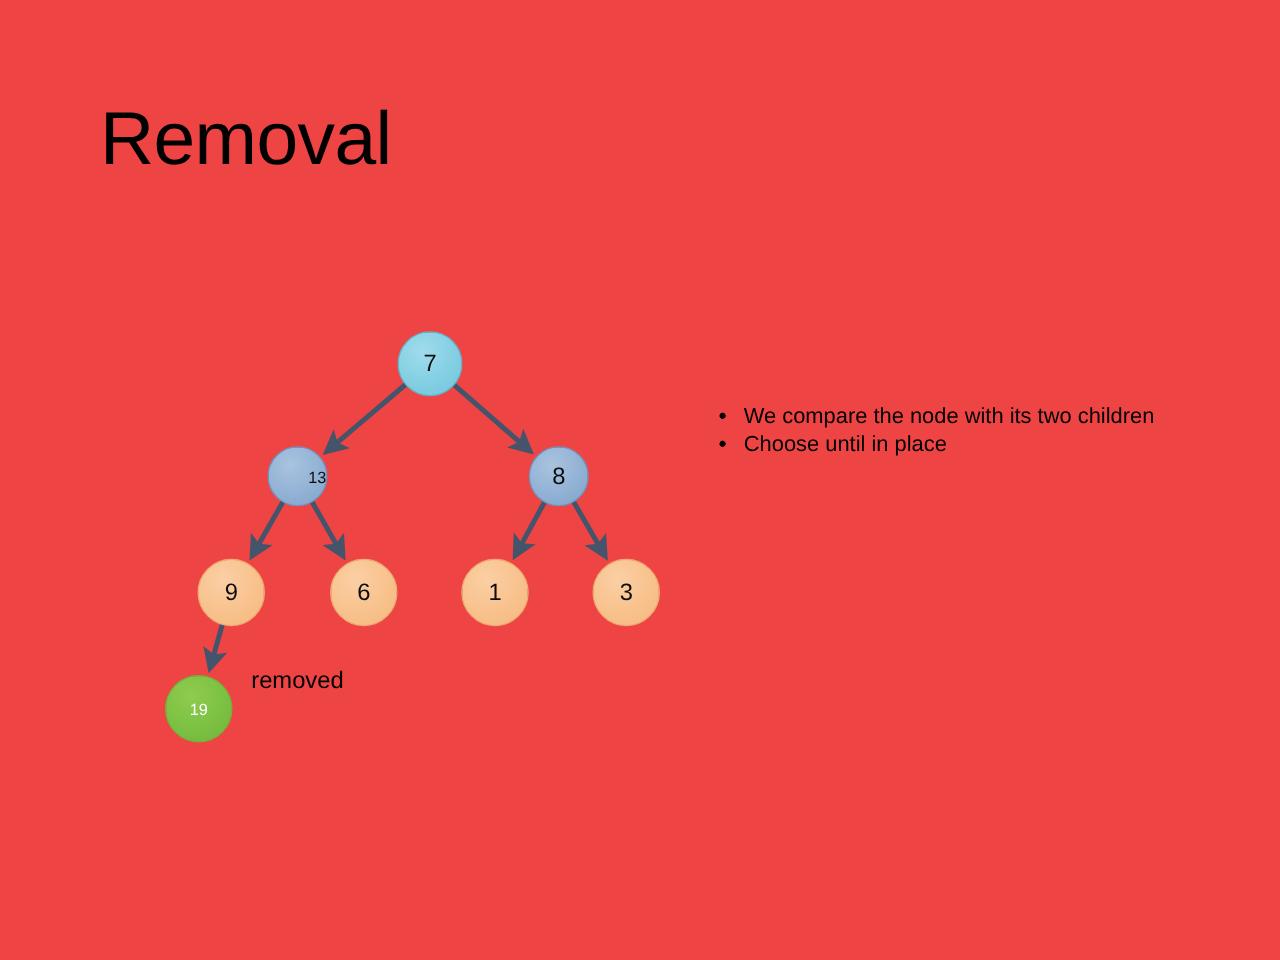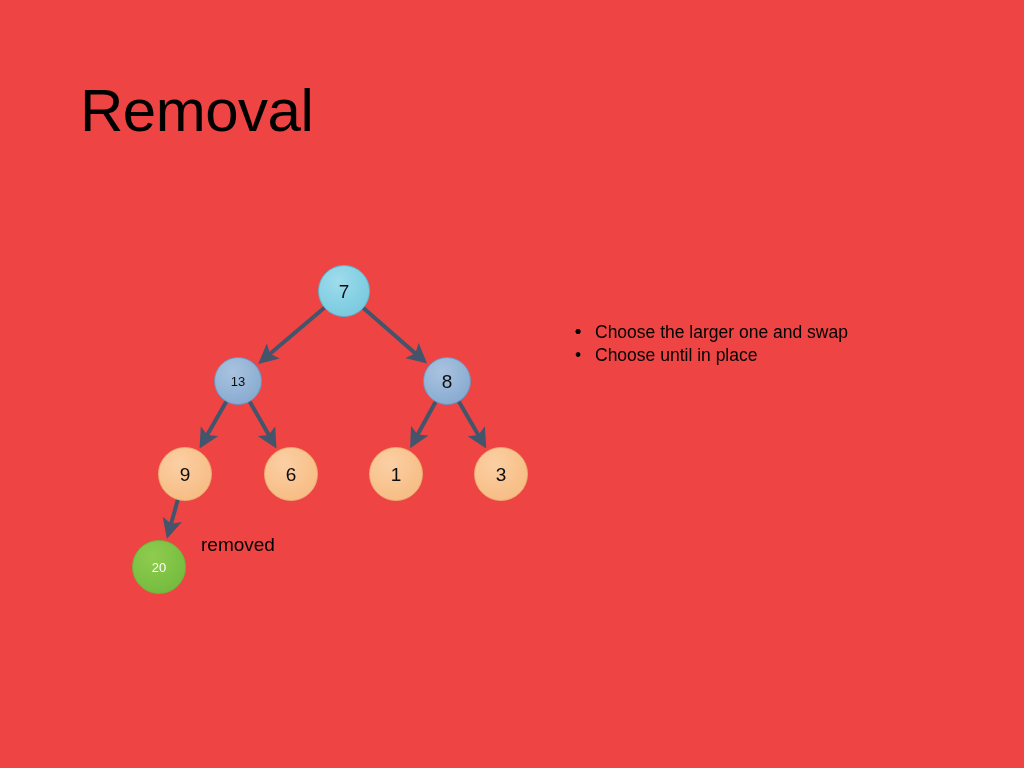--- a/index.html
+++ b/index.html
@@ -137,45 +137,45 @@
           <line x1="249.39" y1="400.98" x2="273.67" y2="443.59" stroke="#44546a" stroke-width="4" marker-end="url(#arrowhead)"></line>
           <line x1="435.94" y1="401.17" x2="412.83" y2="443.31" stroke="#44546a" stroke-width="4" marker-end="url(#arrowhead)"></line>
           <line x1="458.55" y1="400.89" x2="483.43" y2="443.73" stroke="#44546a" stroke-width="4" marker-end="url(#arrowhead)"></line>
           <line x1="178.00" y1="499.04" x2="168.42" y2="533.29" stroke="#44546a" stroke-width="4" marker-end="url(#arrowhead)"></line>
         </g>
     </svg>
     <div id="node-layer">
         <div class="tree-node node-root" style="left: 318px; top: 265px; width: 52px; height: 52px;">
           <span class="node-label" style="font-size: 19px;">7</span>
         </div>
-        <div class="tree-node node-internal" style="left: 214px; top: 357px; width: 48px; height: 48px;">
+        <div class="tree-node node-internal" style="left: 214px; top: 357px; width: 48px; height: 48px; justify-content: flex-end;">
           <span class="node-label" style="font-size: 13px;">13</span>
         </div>
         <div class="tree-node node-internal" style="left: 423px; top: 357px; width: 48px; height: 48px;">
           <span class="node-label" style="font-size: 19px;">8</span>
         </div>
         <div class="tree-node node-leaf" style="left: 158px; top: 447px; width: 54px; height: 54px;">
           <span class="node-label" style="font-size: 19px;">9</span>
         </div>
         <div class="tree-node node-leaf" style="left: 264px; top: 447px; width: 54px; height: 54px;">
           <span class="node-label" style="font-size: 19px;">6</span>
         </div>
         <div class="tree-node node-leaf" style="left: 369px; top: 447px; width: 54px; height: 54px;">
           <span class="node-label" style="font-size: 19px;">1</span>
         </div>
         <div class="tree-node node-leaf" style="left: 474px; top: 447px; width: 54px; height: 54px;">
           <span class="node-label" style="font-size: 19px;">3</span>
         </div>
         <div class="tree-node node-removed" style="left: 132px; top: 540px; width: 54px; height: 54px;">
-          <span class="node-label" style="font-size: 13px;">20</span>
+          <span class="node-label" style="font-size: 13px;">19</span>
         </div>
       </div>
     <div id="removed-caption">removed</div>
   </div>
 
   <ul id="bullet-list">
       <li><span class="bullet-dot">•</span></li>
+      <li><span class="bullet-dot">•</span><span>We compare the node with its two children</span></li>
       <li><span class="bullet-dot">•</span></li>
-      <li><span class="bullet-dot">•</span><span>Choose the larger one and swap</span></li>
       <li><span class="bullet-dot">•</span><span>Choose until in place</span></li>
     </ul>
 
 </div>
 
 </body></html>

